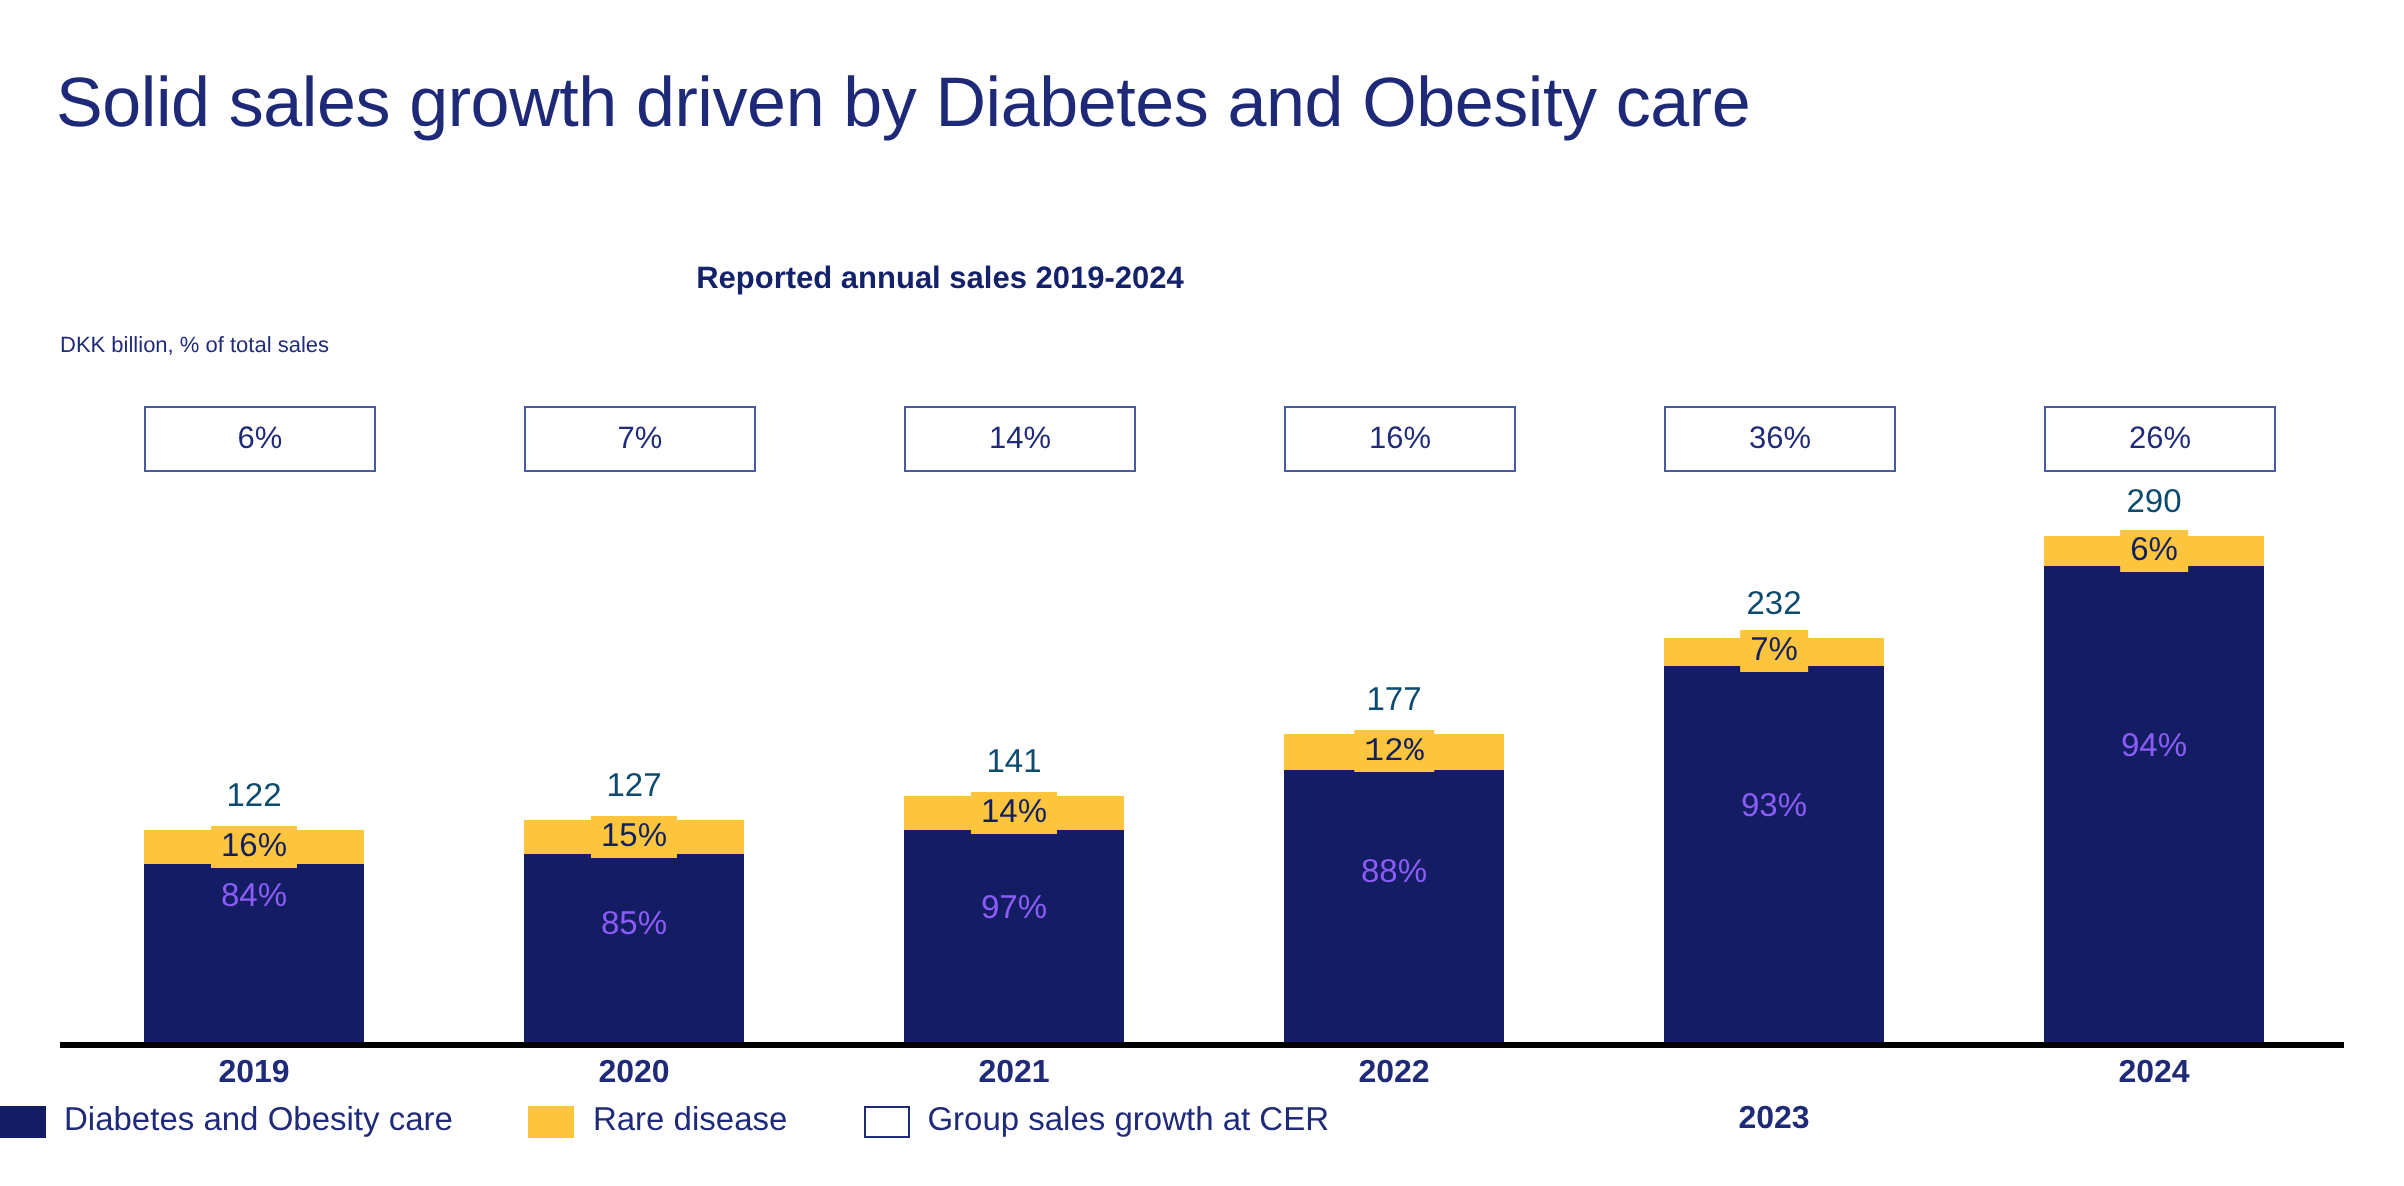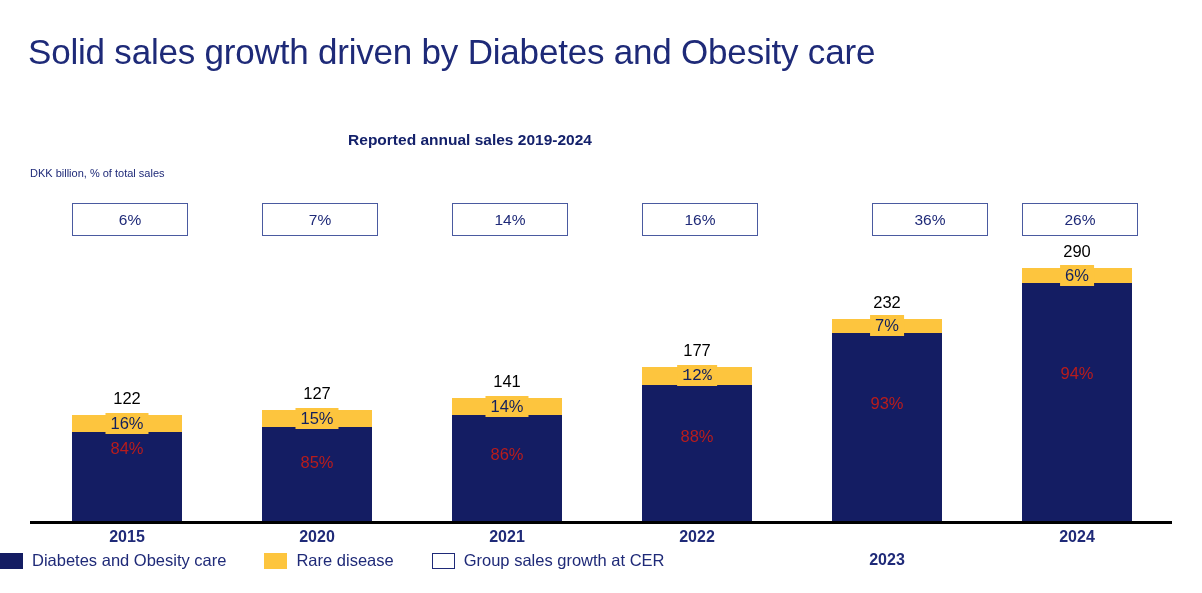--- a/index.html
+++ b/index.html
@@ -88,21 +88,21 @@
   .bar-group {
     position: absolute;
     width: 110px;
   }
   .bar-total-label {
     position: absolute;
     left: 0;
     width: 110px;
     text-align: center;
     font-size: 16.5px;
-    color: #000000;
+    color: #0c4a6e;
   }
   .seg-rare {
     position: absolute;
     left: 0;
     width: 110px;
     background: #fdc53e;
   }
   .seg-diabetes {
     position: absolute;
     left: 0;
@@ -118,21 +118,21 @@
     font-size: 16.5px;
     line-height: 21px;
     padding: 0 5px;
     white-space: nowrap;
   }
   .pct-diabetes {
     position: absolute;
     left: 0;
     width: 110px;
     text-align: center;
-    color: #b91c1c;
+    color: #8b5cf6;
     font-size: 16.5px;
     white-space: nowrap;
   }
   .x-tick-label {
     position: absolute;
     top: 528px;
     width: 110px;
     text-align: center;
     font-size: 16px;
     font-weight: bold;
@@ -186,21 +186,21 @@
       </div>
       <div class="growth-box" style="left: 262px;">
         <span>7%</span>
       </div>
       <div class="growth-box" style="left: 452px;">
         <span>14%</span>
       </div>
       <div class="growth-box" style="left: 642px;">
         <span>16%</span>
       </div>
-      <div class="growth-box" style="left: 832px; margin-left: 40px;">
+      <div class="growth-box" style="left: 832px;">
         <span>36%</span>
       </div>
       <div class="growth-box" style="left: 1022px;">
         <span>26%</span>
       </div>
     </div>
   <div id="bars-layer">
       <div class="bar-group" style="left: 72px; top: 0px; height: 441px;">
         <div class="bar-total-label" style="top: 388.567px;">122</div>
         <div class="seg-rare" style="top: 414.567px; height: 17.0292px;"></div>
@@ -212,21 +212,21 @@
         <div class="bar-total-label" style="top: 384.205px;">127</div>
         <div class="seg-rare" style="top: 410.205px; height: 16.6192px;"></div>
         <div class="seg-diabetes" style="top: 426.824px; height: 94.1756px;"></div>
         <div class="pct-diabetes" style="top: 452.611px;">85%</div>
         <div class="pct-rare" style="top: 408.015px;">15%</div>
       </div>
       <div class="bar-group" style="left: 452px; top: 0px; height: 521px;">
         <div class="bar-total-label" style="top: 371.992px;">141</div>
         <div class="seg-rare" style="top: 397.992px; height: 17.2212px;"></div>
         <div class="seg-diabetes" style="top: 415.213px; height: 105.787px;"></div>
-        <div class="pct-diabetes" style="top: 445.412px;">86%</div>
+        <div class="pct-diabetes" style="top: 445.412px;">97%</div>
         <div class="pct-rare" style="top: 396.102px;">14%</div>
       </div>
       <div class="bar-group" style="left: 642px; top: 0px; height: 521px;">
         <div class="bar-total-label" style="top: 340.585px;">177</div>
         <div class="seg-rare" style="top: 366.585px; height: 18.5298px;"></div>
         <div class="seg-diabetes" style="top: 385.115px; height: 135.885px;"></div>
         <div class="pct-diabetes" style="top: 426.751px;">88%</div>
         <div class="pct-rare" style="top: 365.35px; font-family: Liberation Mono, monospace;">12%</div>
       </div>
       <div class="bar-group" style="left: 832px; top: 0px; height: 521px;">
@@ -238,21 +238,21 @@
       </div>
       <div class="bar-group" style="left: 1022px; top: 0px; height: 521px;">
         <div class="bar-total-label" style="top: 242.004px;">290</div>
         <div class="seg-rare" style="top: 268.004px; height: 15.1798px;"></div>
         <div class="seg-diabetes" style="top: 283.184px; height: 237.816px;"></div>
         <div class="pct-diabetes" style="top: 363.554px;">94%</div>
         <div class="pct-rare" style="top: 265.094px;">6%</div>
       </div>
     </div>
   <div id="xaxis-layer">
-      <div class="x-tick-label" style="left: 72px;">2015</div>
+      <div class="x-tick-label" style="left: 72px;">2019</div>
       <div class="x-tick-label" style="left: 262px;">2020</div>
       <div class="x-tick-label" style="left: 452px;">2021</div>
       <div class="x-tick-label" style="left: 642px;">2022</div>
       <div class="x-tick-label" style="left: 832px; margin-top: 23px;">2023</div>
       <div class="x-tick-label" style="left: 1022px;">2024</div>
     </div>
   <div id="axis-line"></div>
 </div>
 
 <div id="chart-legend">

